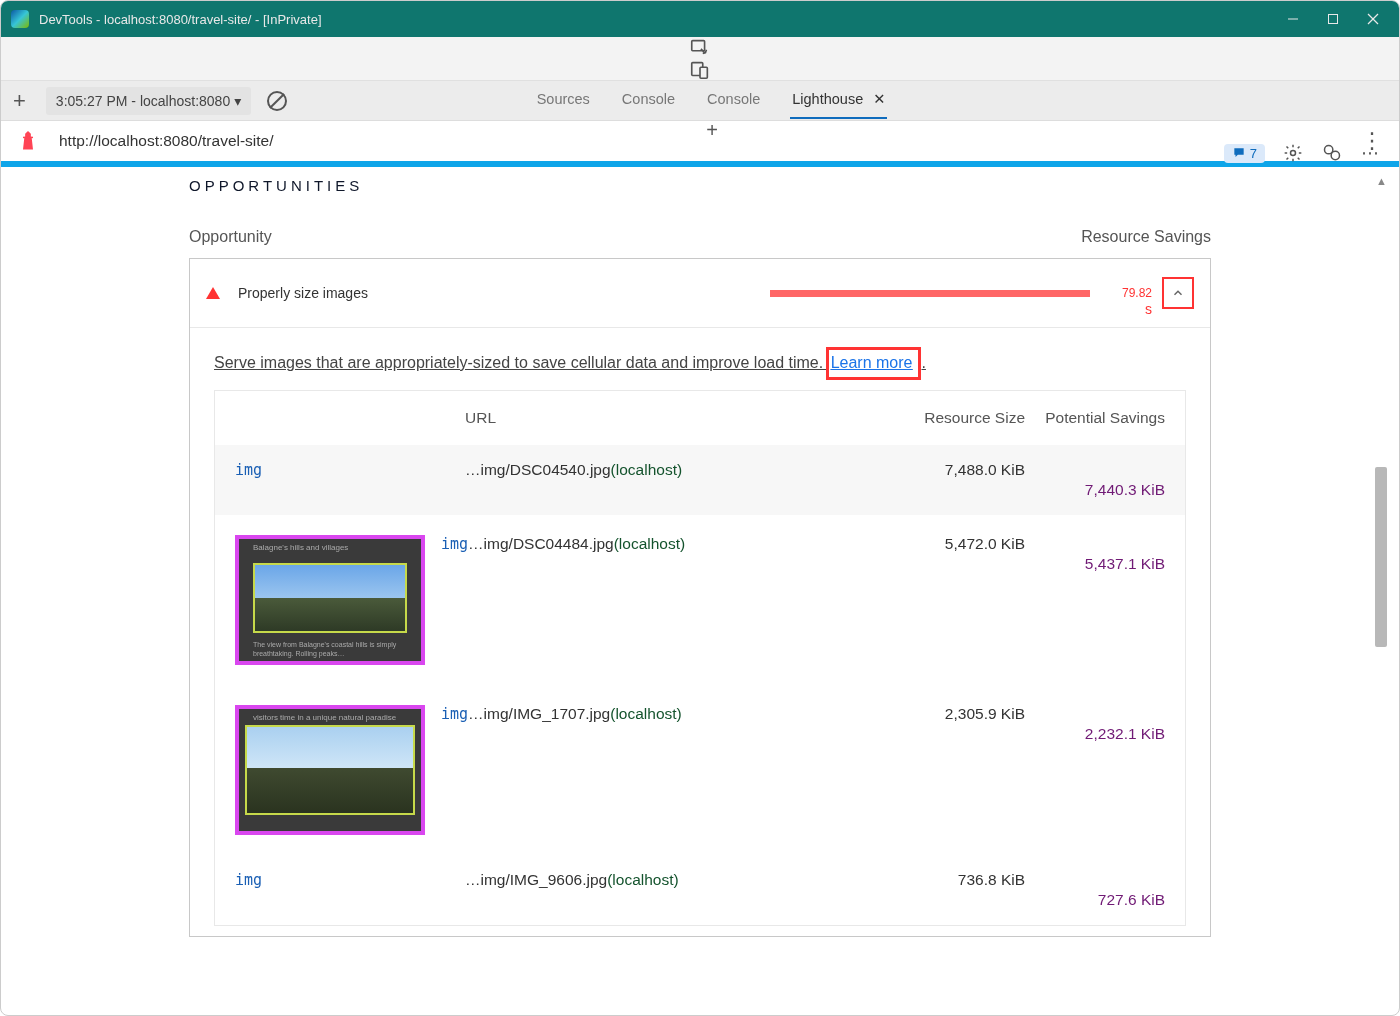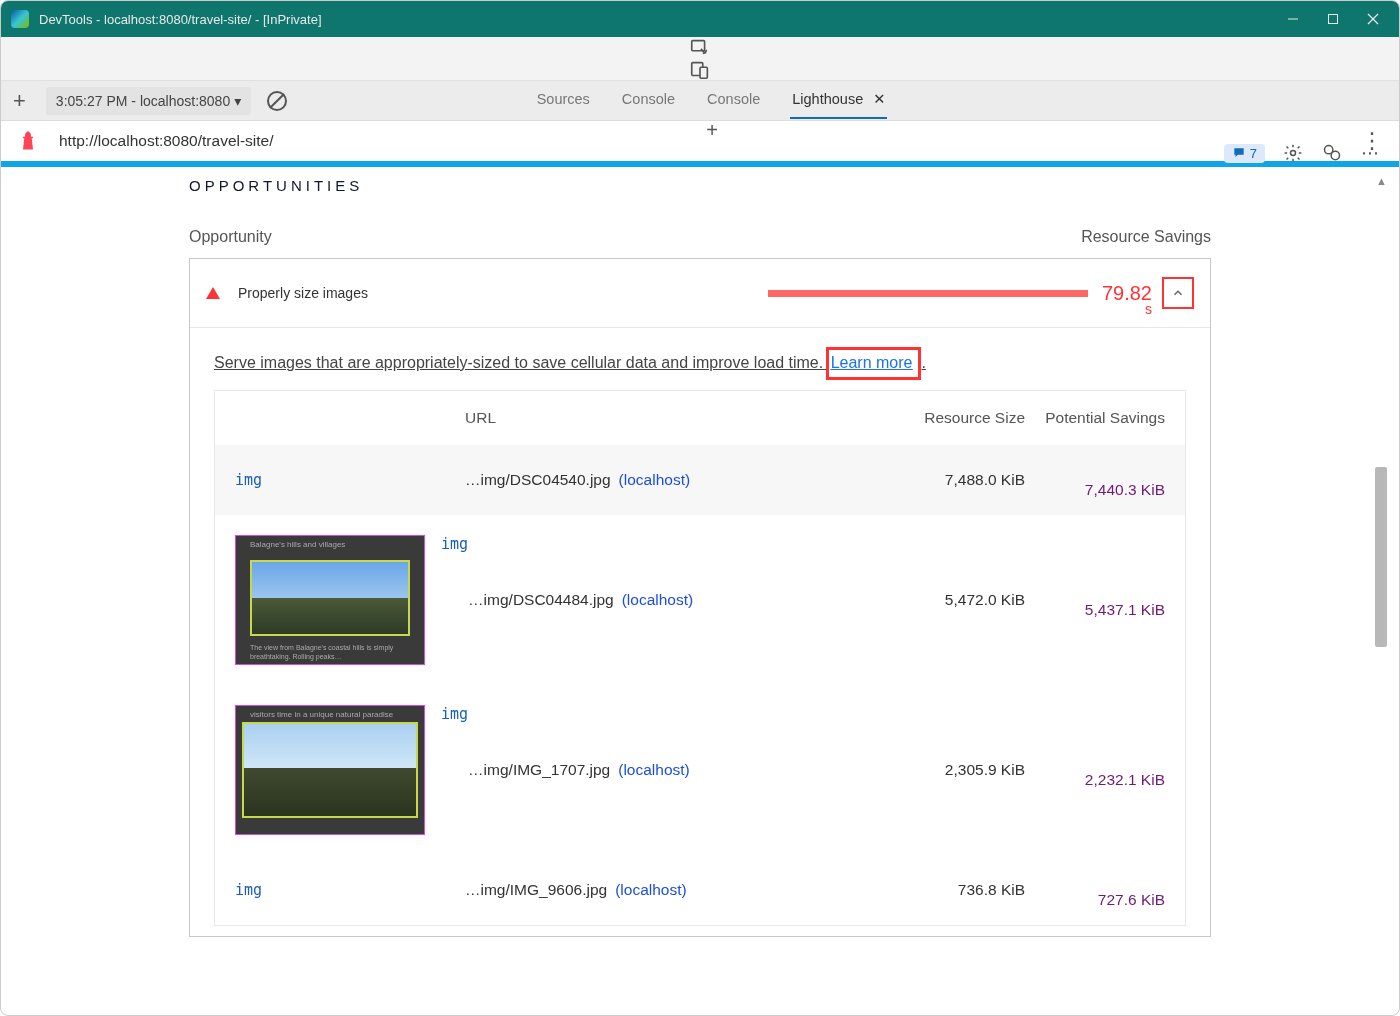--- a/index.html
+++ b/index.html
@@ -40,46 +40,46 @@
 .scroll-area { position: absolute; top: 166px; bottom: 8px; left: 8px; right: 8px; overflow: hidden; }
 .content { padding: 10px 180px 0 180px; color: #555; }
 .section-header { font-size: 15px; letter-spacing: 4px; color: #0f172a; margin-bottom: 34px; }
 .cols-header { display: flex; justify-content: space-between; font-size: 16px; color: #555; margin-bottom: 12px; }
 
 .audit-box { border: 1px solid #c8c8c8; }
 .audit-header { display: flex; align-items: center; padding: 18px 16px; position: relative; border-bottom: 1px solid #e8e8e8; }
 .tri { width: 0; height: 0; border-left: 7px solid transparent; border-right: 7px solid transparent; border-bottom: 12px solid #f33; margin-right: 18px; }
 .audit-title { font-size: 14px; color: #333; }
 .bar { height: 7px; background: #f66; flex: 0 0 320px; margin-left: auto; }
-.savings { color: #f33; font-size: 20px; margin-left: 14px; min-width: 48px; text-align: right; }
+.savings { color: #f33; font-size: 12px; margin-left: 14px; min-width: 48px; text-align: right; }
 .savings-unit { color: #f33; font-size: 14px; position: absolute; right: 58px; top: 42px; }
 .chevron-box { width: 32px; height: 32px; border: 2px solid #f33; display: flex; align-items: center; justify-content: center; margin-left: 10px; color: #555; cursor: pointer; }
 
 .desc-row { padding: 26px 24px 18px 24px; font-size: 16px; color: #444; text-decoration: underline; }
 .learn-more { color: #1a73e8; text-decoration: underline; border: 3px solid #f33; padding: 4px 6px 6px 2px; margin-left: -2px; }
 
 .table-wrap { padding: 0 24px 10px 24px; }
 .table { border: 1px solid #e8e8e8; }
 .thead { display: flex; padding: 18px 20px; font-size: 15.5px; color: #555; }
 .col-thumb { flex: 0 0 230px; }
 .col-url { flex: 1; }
 .col-size { flex: 0 0 140px; text-align: right; }
 .col-savings { flex: 0 0 140px; text-align: right; }
 
-.trow { display: flex; align-items: center; padding: 16px 20px; font-size: 15.5px; }
+.trow { display: flex; align-items: flex-start; padding: 16px 20px; font-size: 15.5px; }
 .trow.alt { background: #f7f7f7; }
-.trow .thumb-img { width: 190px; height: 130px; background: #3a3a3a; position: relative; border: 1px solid #d946ef; }
+.trow .thumb-img { width: 190px; height: 130px; background: #3a3a3a; position: relative; border: 4px solid #d946ef; }
 .thumb-inner { position: absolute; left: 14px; right: 14px; top: 24px; bottom: 28px; border: 2px solid #c6d94a; background: linear-gradient(180deg,#6aa6e8 0%,#9bc5ef 50%,#4a5a3a 50%,#2e3a26 100%); }
 .thumb-text-top { position: absolute; top: 4px; left: 14px; right: 14px; color: #aaa; font-size: 8px; white-space: nowrap; overflow: hidden; }
 .thumb-text-bottom { position: absolute; bottom: 3px; left: 14px; right: 14px; color: #aaa; font-size: 7px; line-height: 1.2; overflow: hidden; }
 .thumb-area { flex: 0 0 230px; display: flex; flex-direction: column; gap: 6px; }
 .thumb-area.with-img { flex-direction: row; gap: 16px; align-items: flex-start; }
 .img-tag { color: #1a5fb4; font-family: monospace; font-size: 15px; }
 .urlcell { flex: 1; color: #333; }
-.urlcell .host { color: #1d4ed8; margin-left: 8px; }
+.urlcell .host { color: #14532d; }
 .sizecell { flex: 0 0 140px; text-align: right; color: #333; }
 .savcell { flex: 0 0 140px; text-align: right; color: #701a75; margin-top: 20px; }
 
 .trow.tall { padding: 20px 20px; }
 
 .scrollbar { position: absolute; right: 2px; top: 10px; bottom: 10px; width: 16px; }
 .scroll-track { position: absolute; top: 10px; bottom: 10px; left: 4px; width: 8px; }
 .scroll-thumb { position: absolute; left: 2px; width: 12px; top: 290px; height: 180px; background: #b8b8b8; border-radius: 2px; }
 .scroll-arrow-up { position: absolute; top: -2px; left: 3px; color: #888; font-size: 11px; }
 svg { display: block; }

